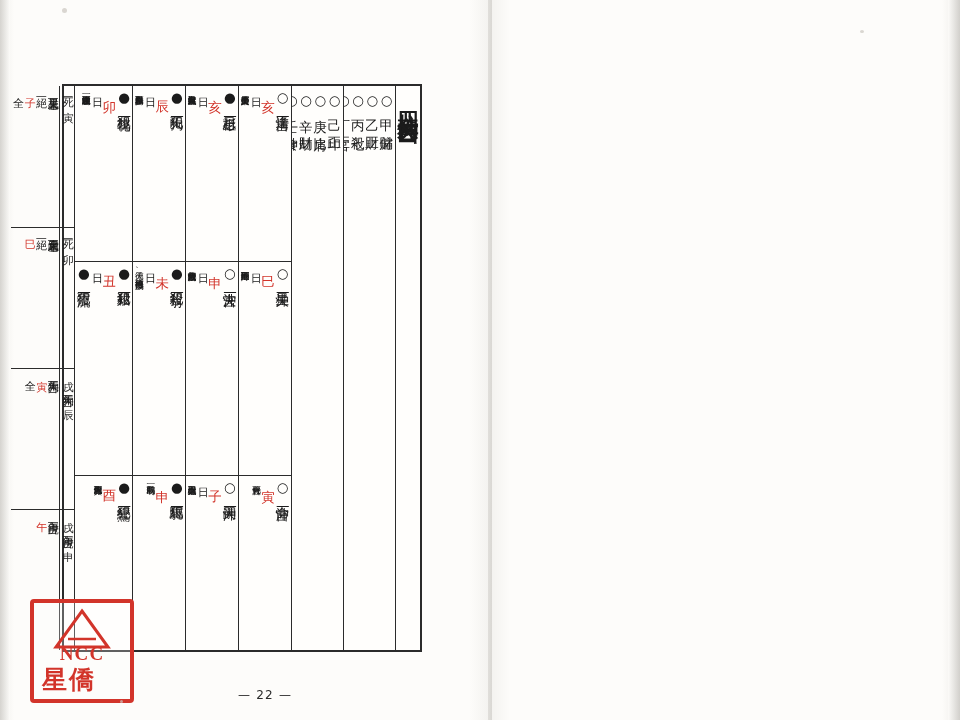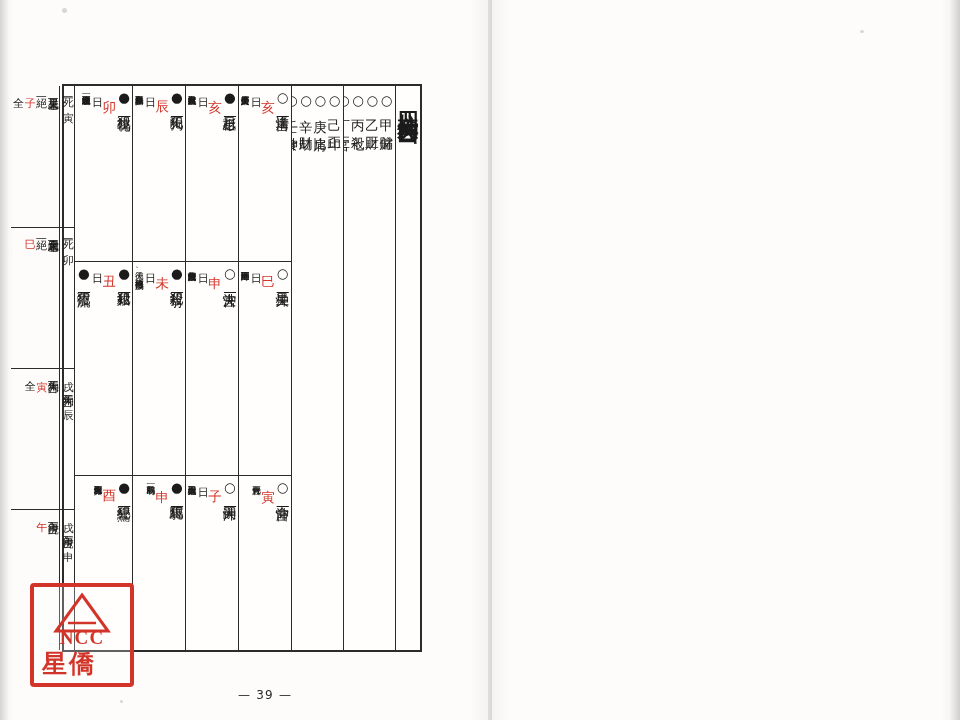--- a/index.html
+++ b/index.html
@@ -78,21 +78,21 @@
 
   
   .pagenum{
     position:absolute;bottom:18px;font-size:12px;color:#2a2a2a;
     letter-spacing:.1em;
   }
   #pn39{left:238px;}
 
   
   #stamp{
-    position:absolute;left:30px;top:583px;width:96px;height:96px;
+    position:absolute;left:30px;top:599px;width:96px;height:96px;
     border:4px solid #d2342a;border-radius:4px;
     background:rgba(255,255,255,.25);
   }
   #stamp svg{position:absolute;left:0;top:0;}
   #stamp .ncc{
     position:absolute;left:8px;top:40px;width:80px;text-align:center;
     color:#d2342a;font-weight:bold;font-size:19px;letter-spacing:.06em;
     font-family:"Liberation Serif",serif;
   }
   #stamp .cn{
@@ -252,21 +252,21 @@
           <div class="v blk lbl-s">全</div>
         </div>
         <div class="cell" style="height:25%;">
           <div class="v blk lbl-s">年白虎占—</div>
           <div class="v red lbl-s">午</div>
         </div>
       </div>
 
     </div>
 
-    <div class="pagenum" id="pn39">— 39 —</div>
+    <div class="pagenum" id="pn39">— 22 —</div>
 
     <div id="stamp">
       <svg width="96" height="96" viewBox="0 0 96 96">
         <polygon points="48,8 74,44 22,44" fill="none" stroke="#d2342a" stroke-width="3"></polygon>
         <line x1="34" y1="36" x2="62" y2="36" stroke="#d2342a" stroke-width="2.5"></line>
       </svg>
       <div class="ncc">NCC</div>
       <div class="cn">星僑</div>
     </div>
   </div>

